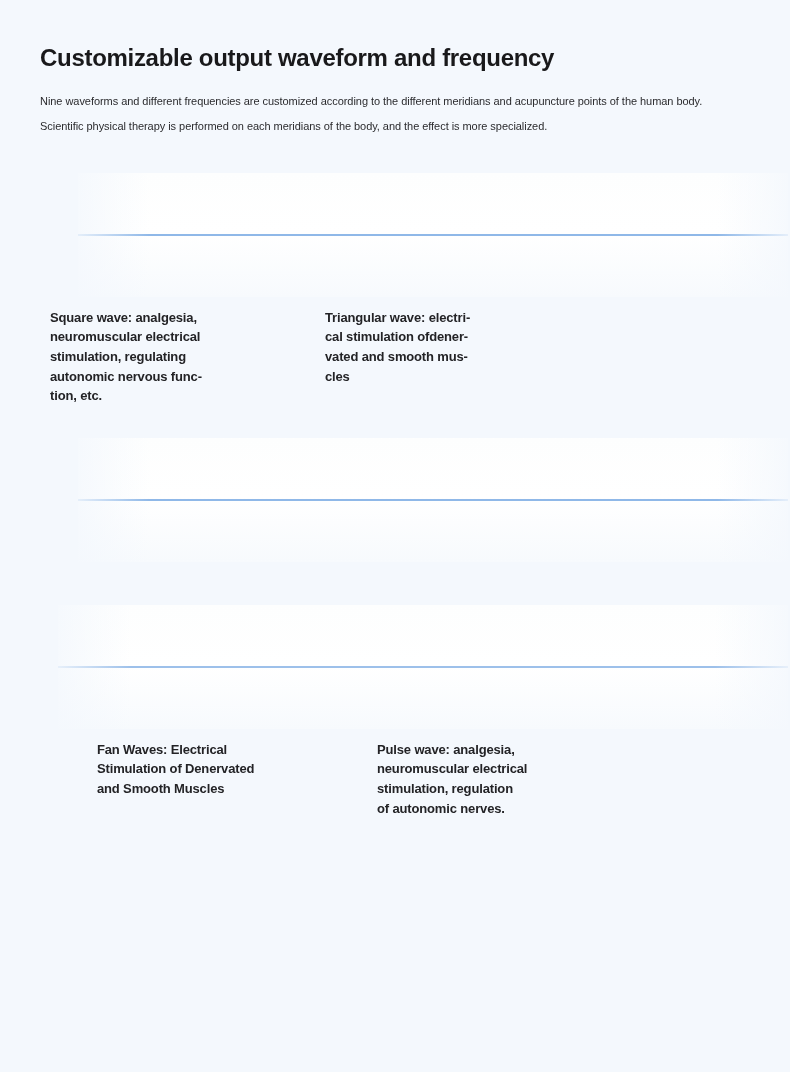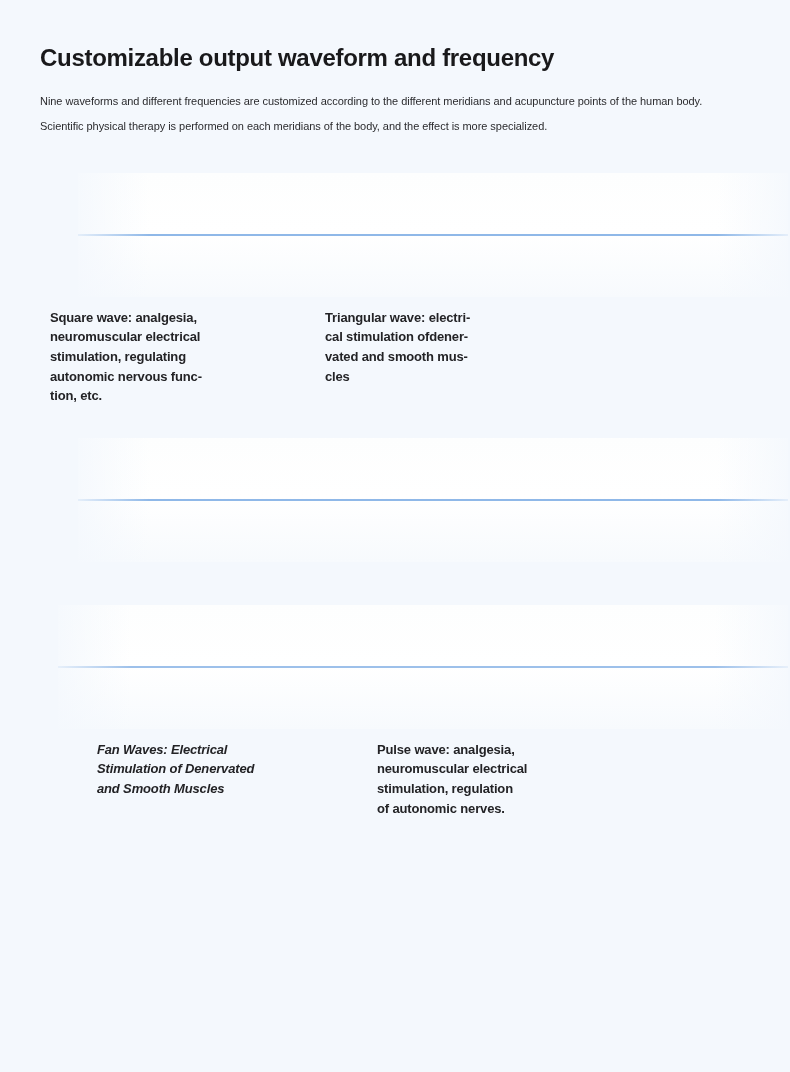--- a/index.html
+++ b/index.html
@@ -86,21 +86,21 @@
 
   .r1 .cap-col-0 { padding-left: 8px; }
   .r1 .cap-col-1 { padding-left: 55px; width: 250px; }
   .r1 .cap-col-2 { padding-left: 20px; }
 
   .r2 .cap-col-0 { padding-left: 5px; }
   .r2 .cap-col-1 { padding-left: 55px; }
   .r2 .cap-col-2 { padding-left: 15px; }
 
   .r3 .cap-col-0 { padding-left: 8px; }
-  .r3 .cap-col-1 { padding-left: 55px; font-style: italic; }
+  .r3 .cap-col-1 { padding-left: 55px; }
   .r3 .cap-col-2 { padding-left: 30px; }
 
   .row-1 .panel { margin-left: 38px; }
   .row-2 .panel { margin-left: 38px; }
   .row-3 .panel { margin-left: 18px; width: 730px; }
   .row-3 .panel svg { width: 730px; }
 
   .spacer-1 { height: 14px; }
   .spacer-2 { height: 14px; }
 </style>

